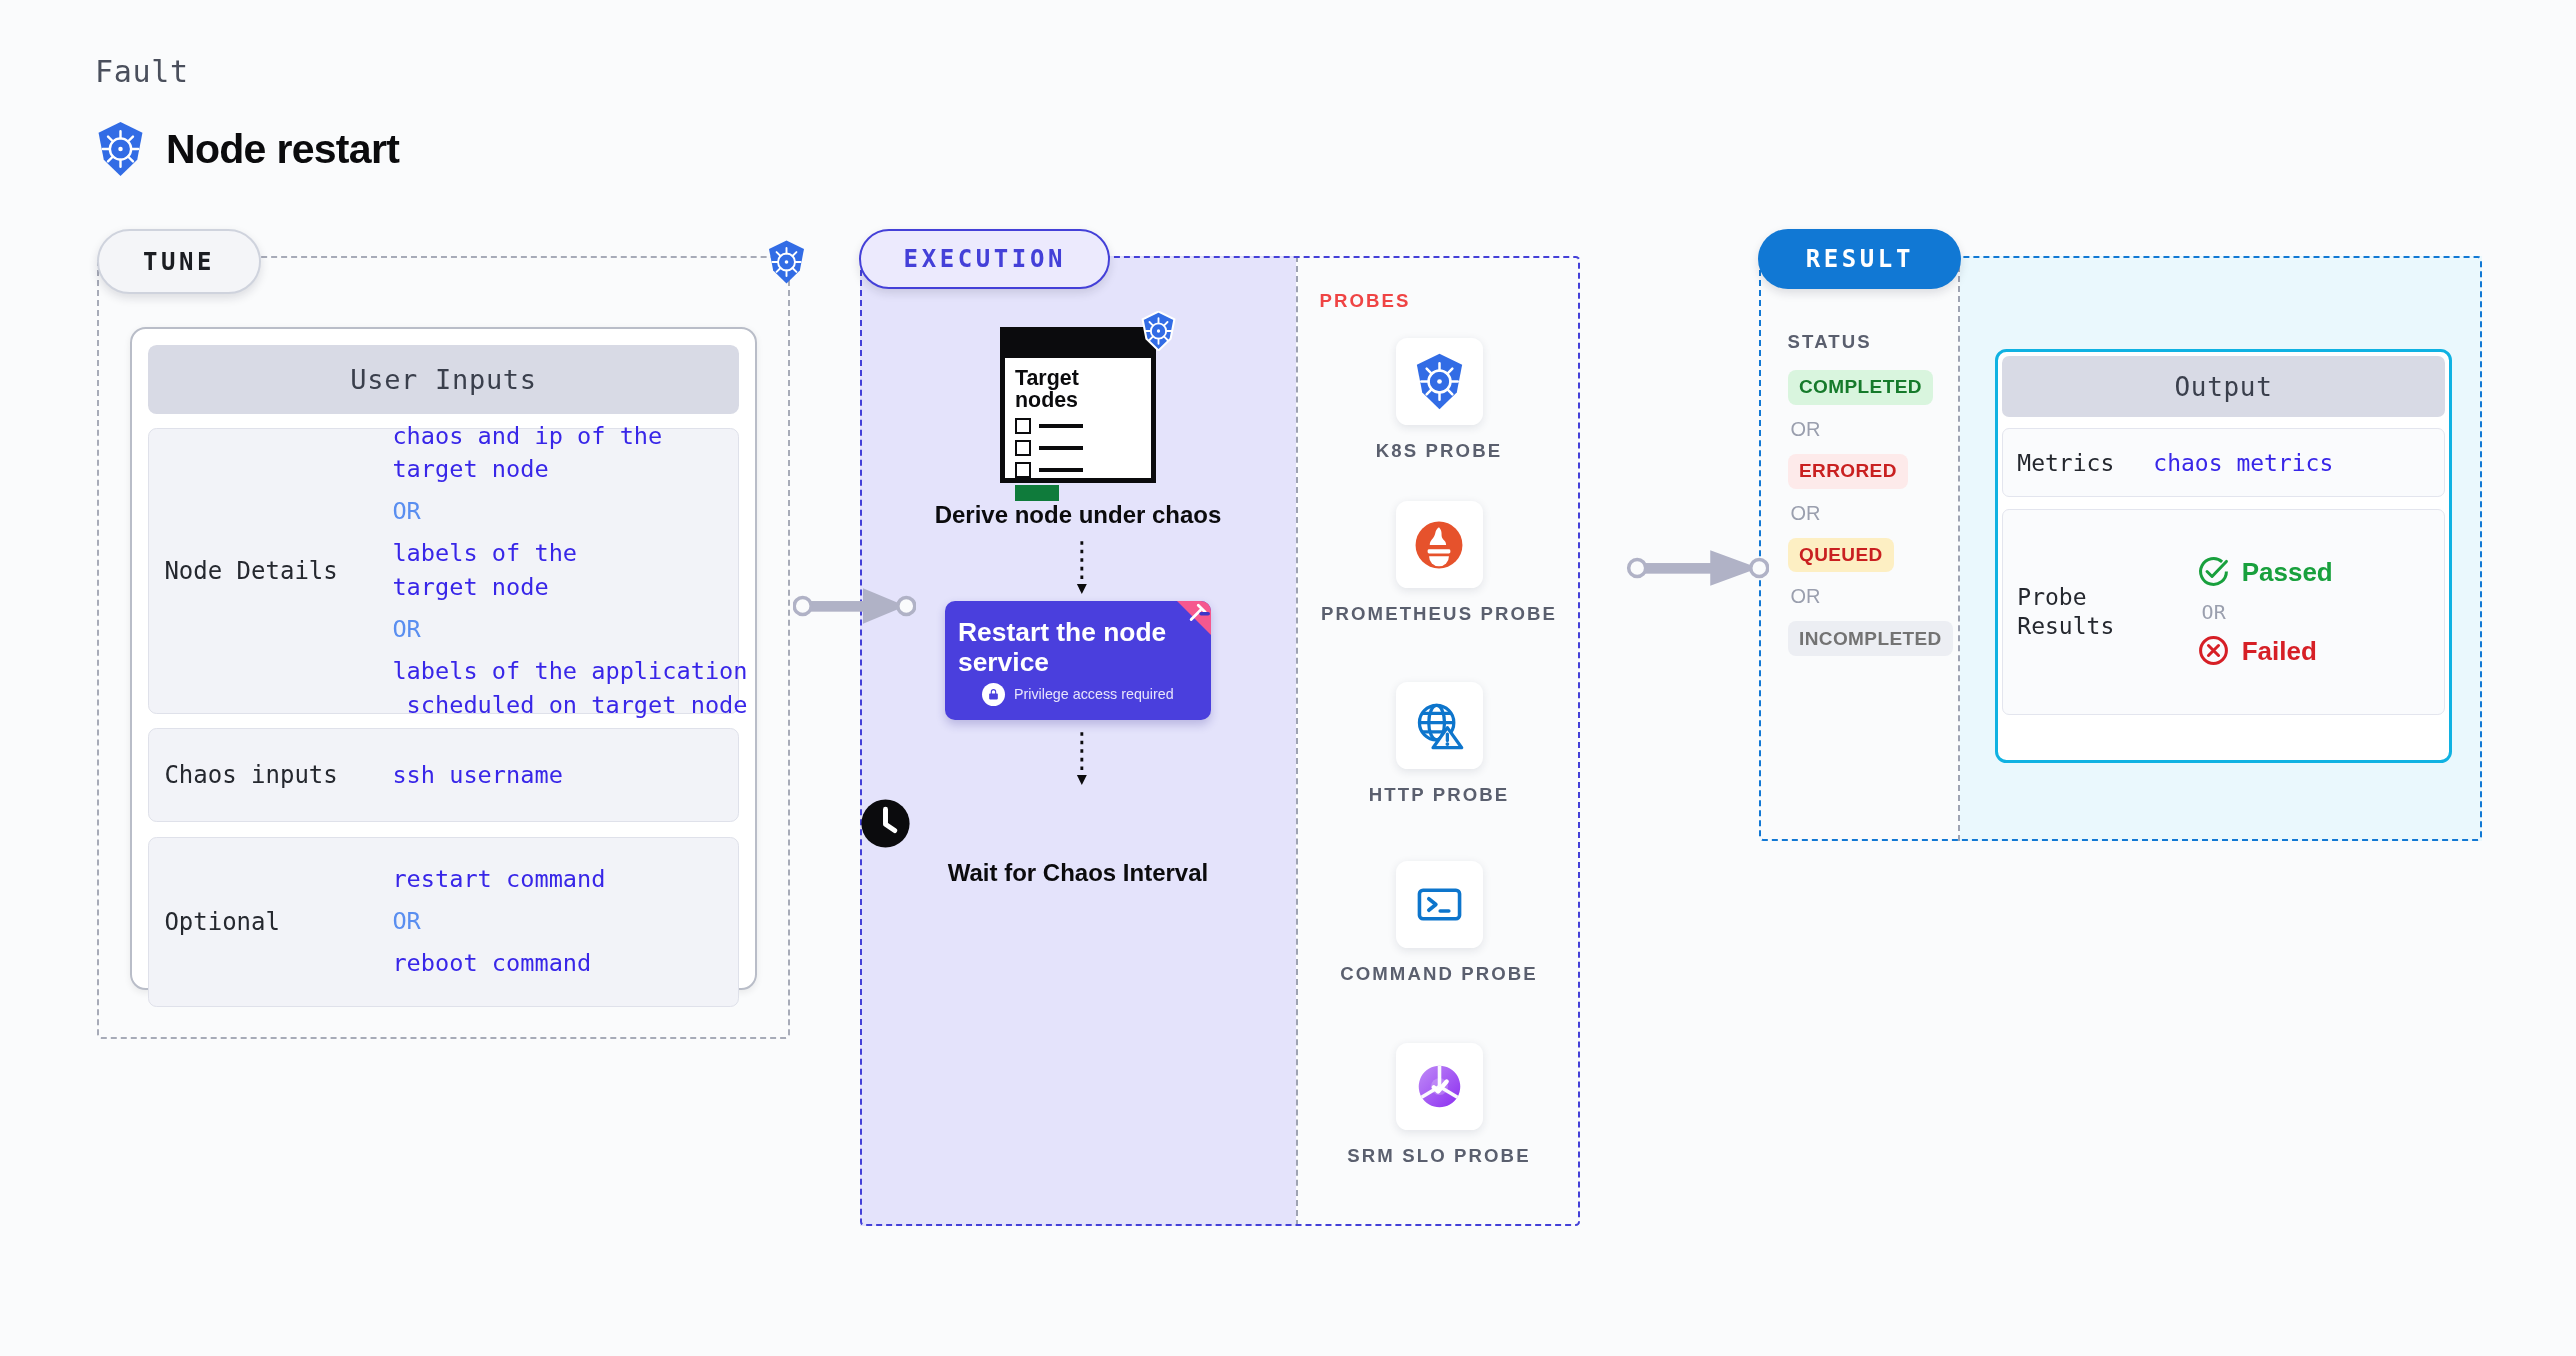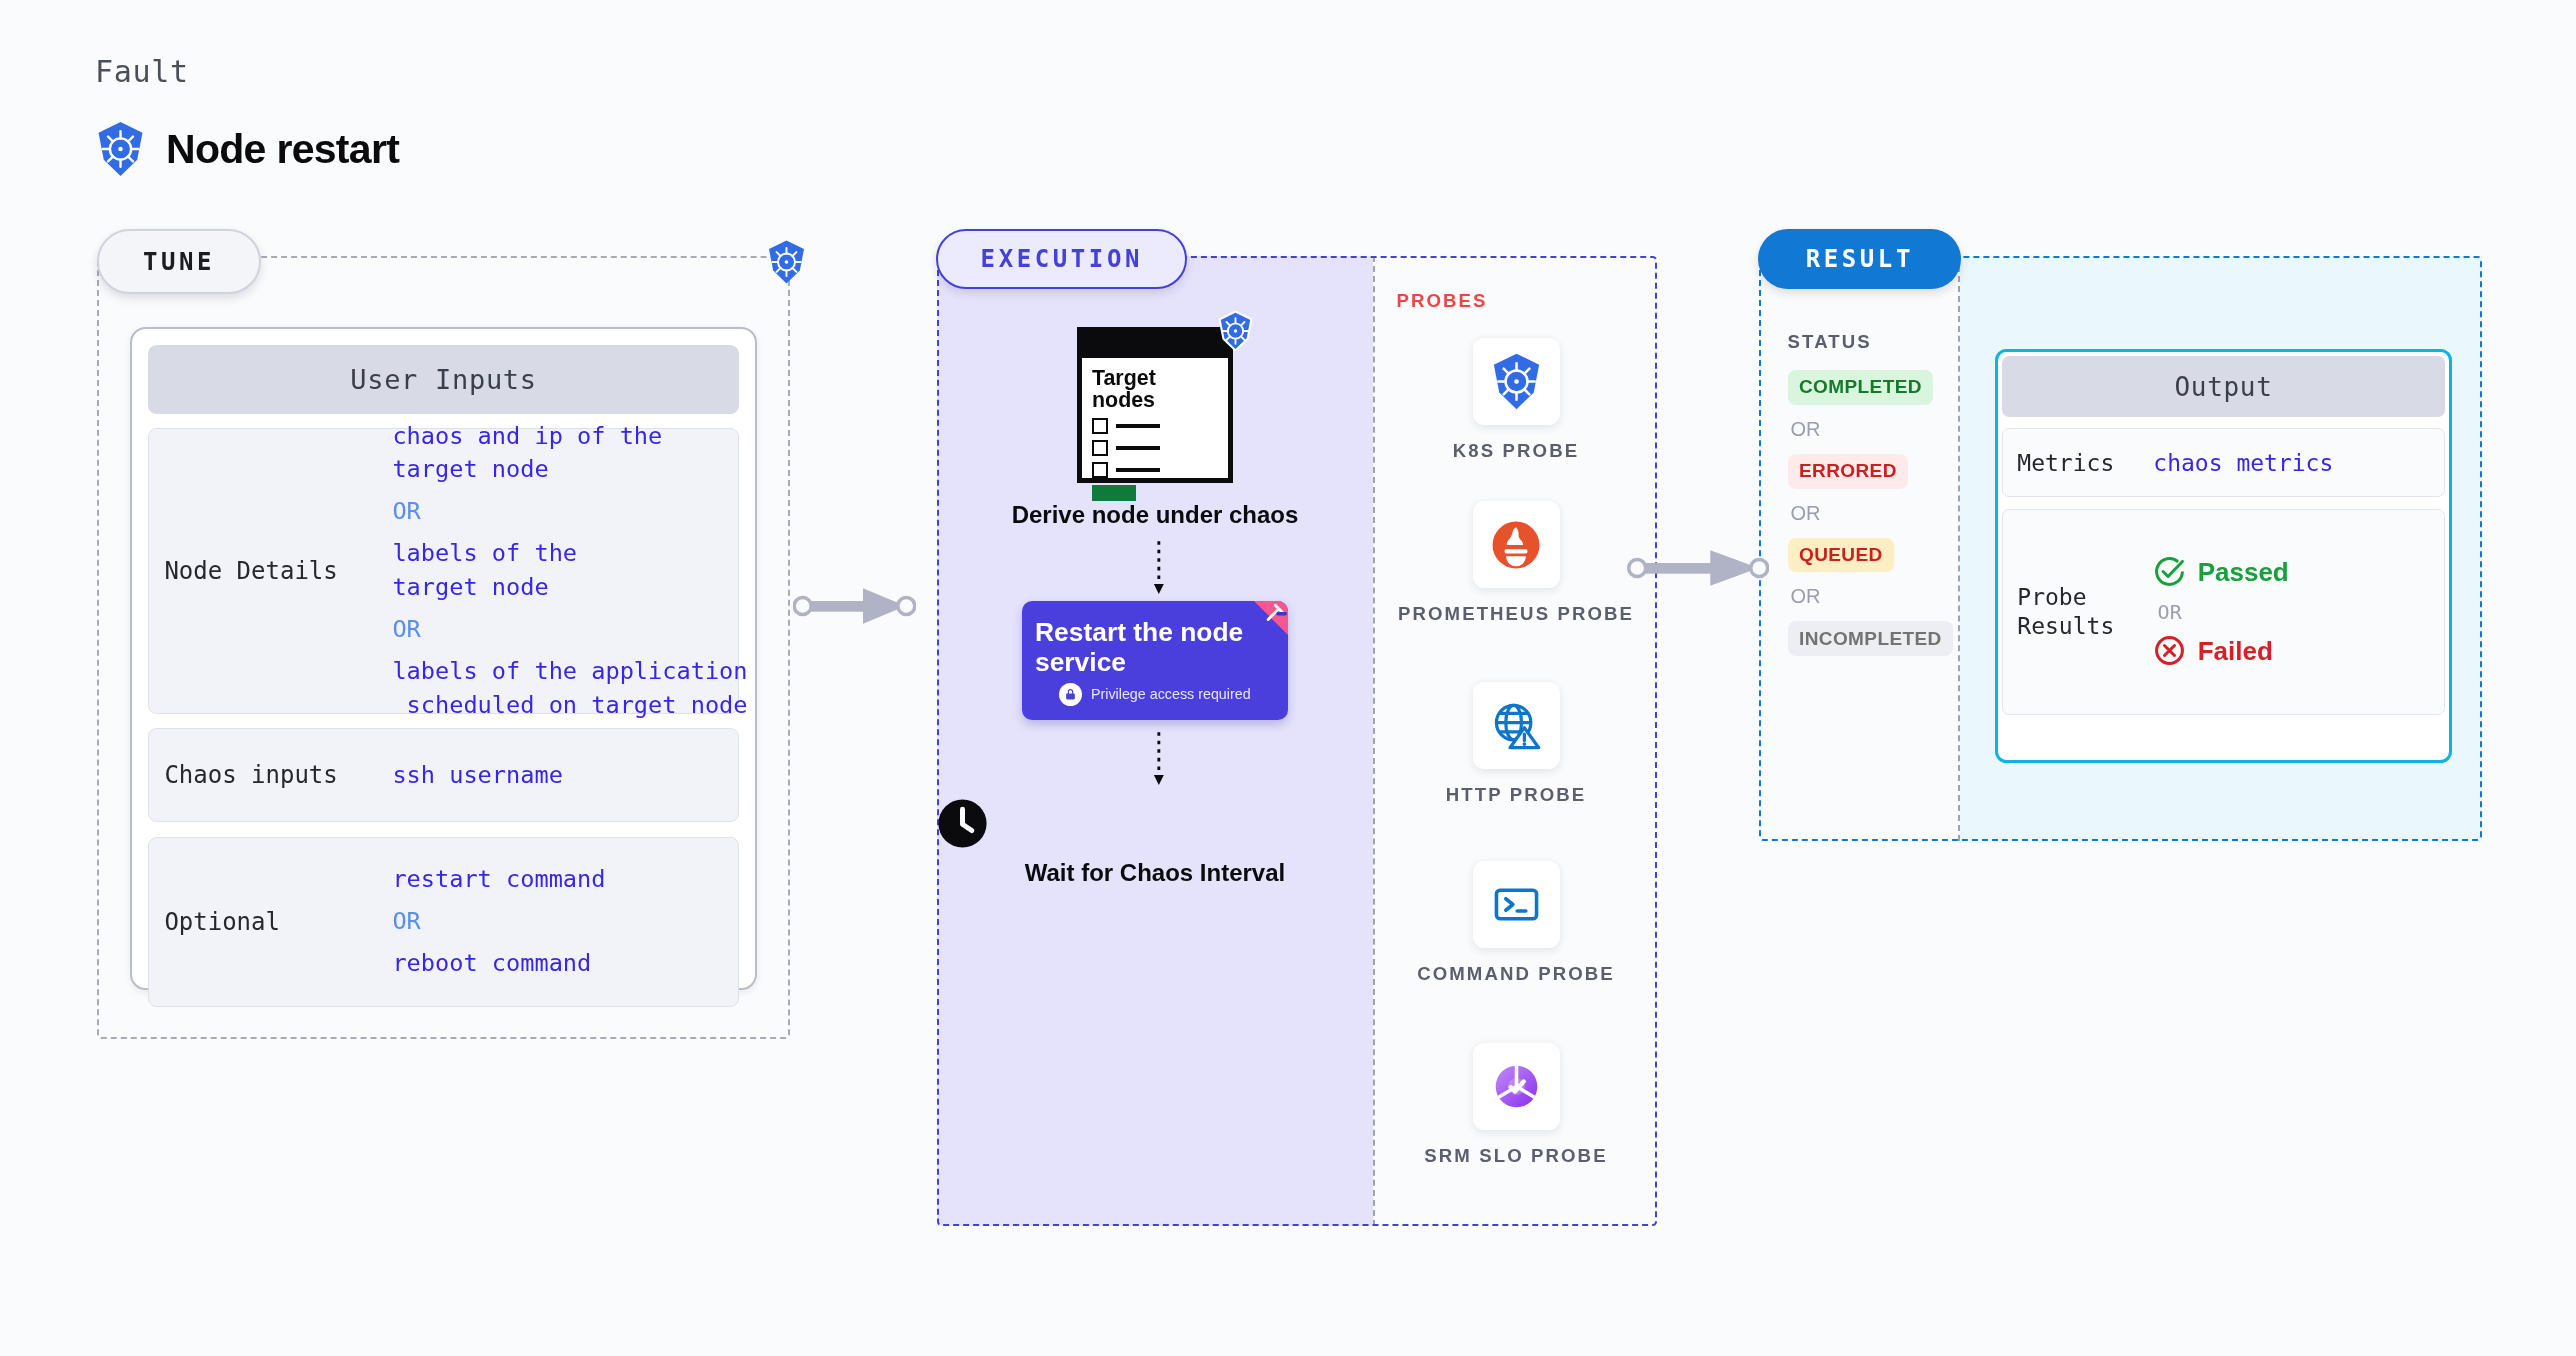--- a/index.html
+++ b/index.html
@@ -81,21 +81,21 @@
   .row-vals .orx { color: #5a8ef0; display: block; margin: 8.6px 0; }
   .row-vals .ln { display: block; white-space: pre; }
   #row-node { height: 286px; }
   #row-chaos { height: 94px; }
   #row-opt   { height: 170px; }
 
   
   .arrow { position: absolute; z-index: 8; }
 
   
-  #exec-panel { left: 937px; top: 256px; width: 720px; height: 970px; }
+  #exec-panel { left: 860px; top: 256px; width: 720px; height: 970px; }
   .exec-dashed {
     position: absolute; inset: 0;
     border: 2.9px dashed #4440d8; border-radius: 4.3px; background: transparent;
   }
   .exec-left {
     position: absolute; left: 0; top: 0; width: 436px; height: 100%;
     background: #e4e3fb;
   }
   .exec-divider {
     position: absolute; left: 436px; top: 0; width: 0; height: 100%;
@@ -214,21 +214,21 @@
   }
   .out-label {
     width: 136px; flex: 0 0 136px;
     font-family: "DejaVu Sans Mono", monospace; font-size: 23px;
     color: #25282f; line-height: 1.25;
   }
   .out-val {
     font-family: "DejaVu Sans Mono", monospace; font-size: 23px; color: #3826e8;
   }
   #out-metrics { height: 69px; }
-  #out-probe   { height: 206px; }
+  #out-probe   { height: 206px; gap: 44px; }
   .res-line { display: flex; align-items: center; gap: 11.4px; }
   .res-text { font-size: 26px; font-weight: 700; }
   .res-pass { color: #18a03d; }
   .res-fail { color: #d61f26; }
   .res-or { margin: 10px 0 10px 4.3px; font-family: "DejaVu Sans Mono", monospace;
             font-size: 20px; color: #9a9fae; }
 </style>
 </head>
 <body>
 

